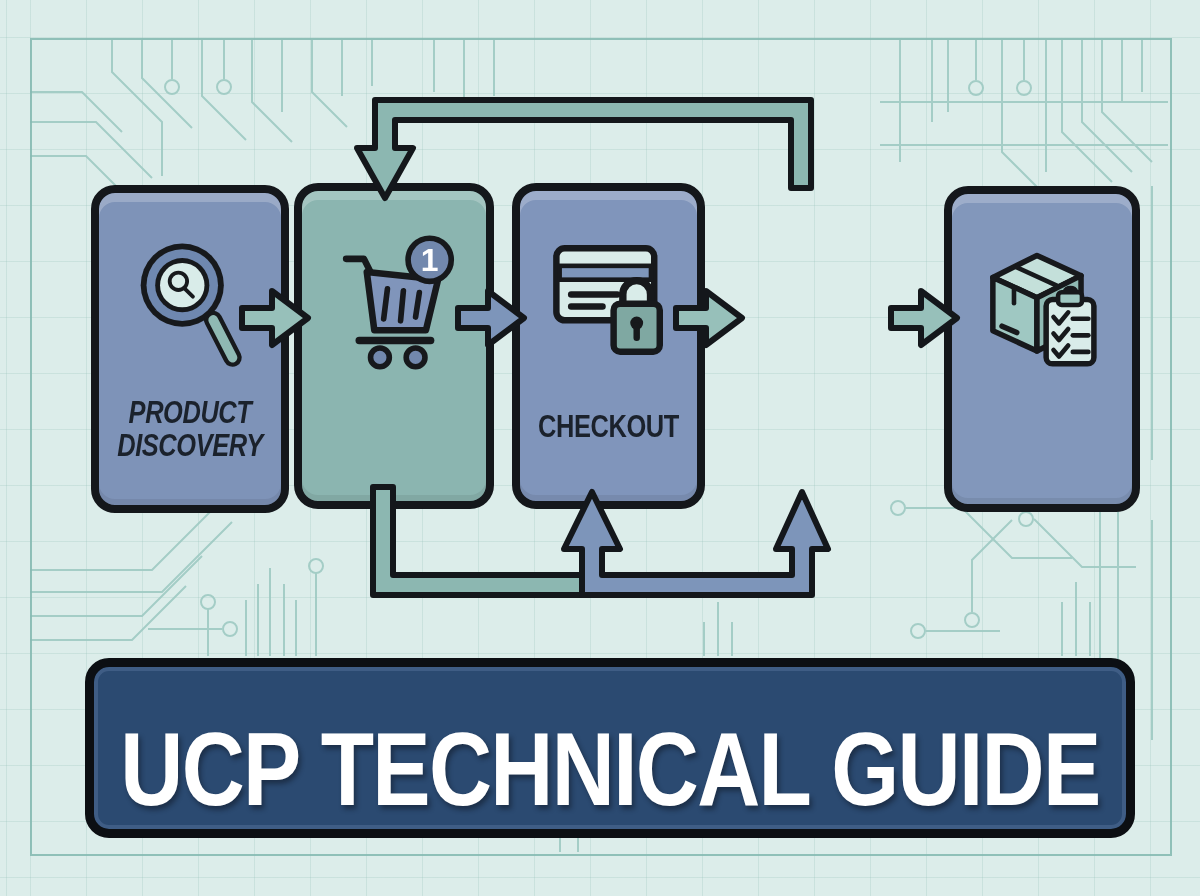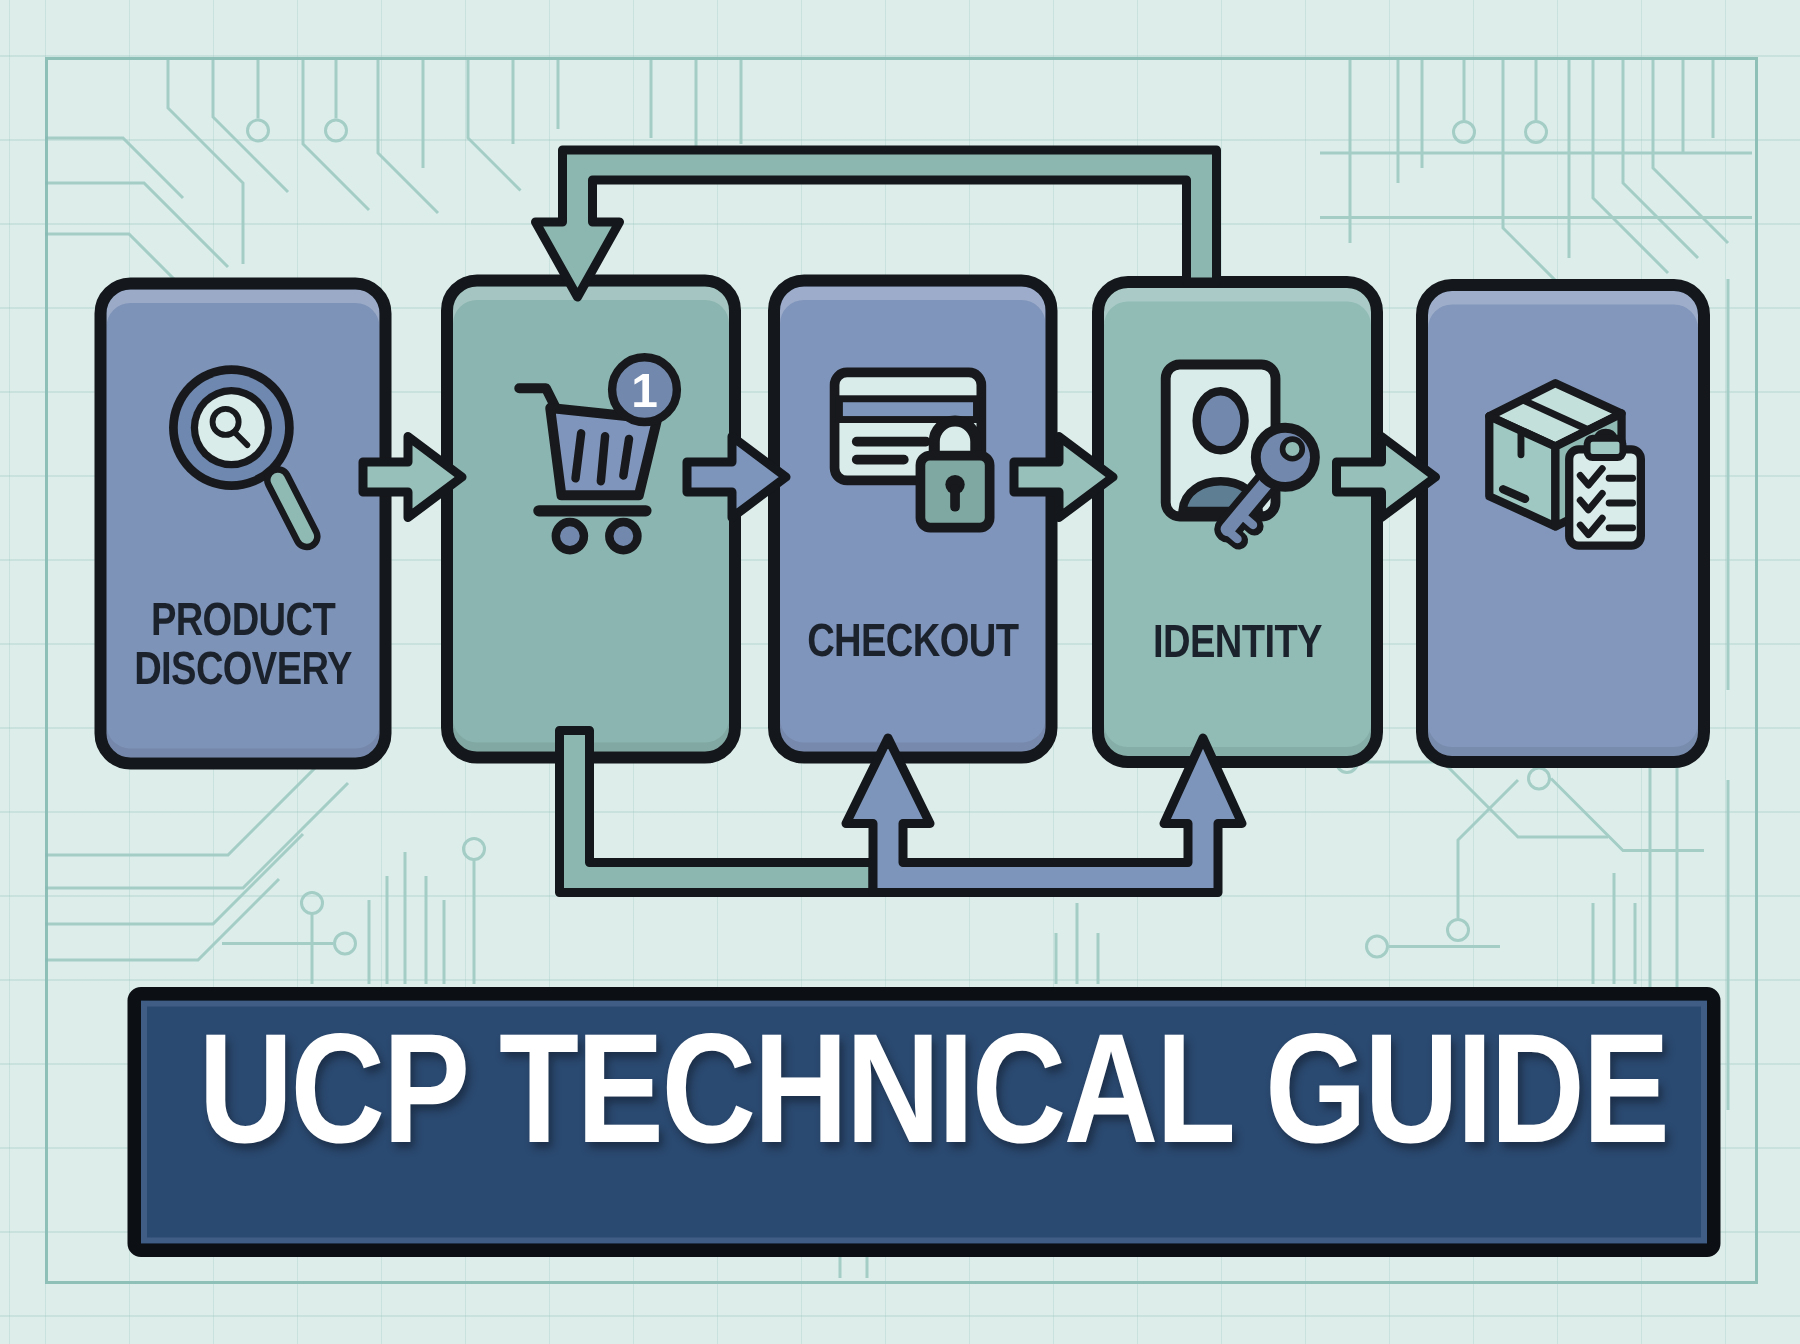--- a/index.html
+++ b/index.html
@@ -16,39 +16,39 @@
     position:absolute;left:30px;top:38px;width:1138px;height:814px;
     border:2px solid rgba(134,186,178,0.9);pointer-events:none;
   }
   .layer{position:absolute;left:0;top:0;width:1200px;height:896px;pointer-events:none;}
 
   .step{
     position:absolute;
     border:8px solid #14171b;border-radius:24px;
     box-shadow:inset 0 9px 0 rgba(255,255,255,0.22), inset 0 -6px 0 rgba(0,0,0,0.07);
   }
-  .s0{left:63px; top:185px;width:182px;height:312px;background:#7e93b8;}
+  .s0{left:91px; top:185px;width:182px;height:312px;background:#7e93b8;font-style:italic;}
   .s1{left:294px;top:183px;width:184px;height:310px;background:#8bb5b0;}
   .s2{left:512px;top:183px;width:177px;height:310px;background:#8095bb;}
   .s3{left:728px;top:184px;width:178px;height:312px;background:#91bcb6;}
   .s4{left:944px;top:186px;width:180px;height:310px;background:#8297bb;}
 
   .step-icon{position:absolute;left:0;right:0;top:38px;display:flex;justify-content:center;}
   .step-label{
     position:absolute;left:0;right:0;top:186px;height:100px;
     display:flex;align-items:center;justify-content:center;text-align:center;
     font-weight:bold;font-size:31px;line-height:1.08;color:#1b222c;
   }
   .cond{display:inline-block;width:125%;transform:scaleX(0.82);transform-origin:center;letter-spacing:-0.5px;}
 
   .banner{
     position:absolute;left:85px;top:658px;width:1032px;height:162px;
-    background:#2b4a71;border:9px solid #0c0f13;border-radius:9px;
+    background:#2b4a71;border:9px solid #0c0f13;border-radius:24px;
     box-shadow:inset 0 0 0 4px rgba(115,145,185,0.28);
-    display:flex;align-items:flex-start;justify-content:center;padding-left:12px;
+    display:flex;align-items:flex-end;justify-content:center;
   }
   .banner-text{
     color:#ffffff;font-weight:bold;font-size:104px;letter-spacing:-2px;white-space:nowrap;
     display:inline-block;transform:scaleX(0.84);
     text-shadow:3px 4px 6px rgba(10,15,25,0.45);
   }
   svg{display:block;}
   .trace{stroke:#9ecac3;stroke-width:2;fill:none;}
 </style>
 </head>
@@ -179,40 +179,20 @@
         <rect x="70" y="74" width="50" height="52" rx="7" fill="#7fa8a2" stroke="#17191c" stroke-width="7"></rect>
         <circle cx="95" cy="95" r="7" fill="#17191c"></circle>
         <line x1="95" y1="98" x2="95" y2="111" stroke="#17191c" stroke-width="7" stroke-linecap="round"></line>
       </svg>
     </div>
     <div class="step-label">
         <span class="cond">CHECKOUT</span>
       </div>
   </div>
 
-  <div class="step s3">
-    <div class="step-icon">
-      <svg width="122" height="147" viewBox="0 0 130 145">
-        <rect x="14" y="8" width="78" height="108" rx="10" fill="#d9ece9" stroke="#17191c" stroke-width="7"></rect>
-        <path d="M26,112 C28,84 78,84 80,112 Z" fill="#5e7e94" stroke="#17191c" stroke-width="6"></path>
-        <ellipse cx="53" cy="48" rx="17" ry="21" fill="#7288ad" stroke="#17191c" stroke-width="6"></ellipse>
-        <line x1="88" y1="89" x2="58" y2="125" stroke="#17191c" stroke-width="19" stroke-linecap="round"></line>
-        <line x1="67" y1="114" x2="77" y2="123" stroke="#17191c" stroke-width="13" stroke-linecap="round"></line>
-        <line x1="57" y1="126" x2="66" y2="133" stroke="#17191c" stroke-width="13" stroke-linecap="round"></line>
-        <line x1="88" y1="89" x2="58" y2="125" stroke="#7288ad" stroke-width="10" stroke-linecap="round"></line>
-        <line x1="68" y1="115" x2="76" y2="122" stroke="#7288ad" stroke-width="6" stroke-linecap="round"></line>
-        <line x1="58" y1="126" x2="65" y2="132" stroke="#7288ad" stroke-width="6" stroke-linecap="round"></line>
-        <circle cx="99" cy="74" r="21" fill="#7288ad" stroke="#17191c" stroke-width="7"></circle>
-        <circle cx="104" cy="68" r="7" fill="#91bcb6" stroke="#17191c" stroke-width="4"></circle>
-      </svg>
-    </div>
-    <div class="step-label">
-        <span class="cond">IDENTITY</span>
-      </div>
-  </div>
 
   <div class="step s4">
     <div class="step-icon">
       <svg width="124" height="147" viewBox="0 0 135 145">
         <path d="M14,42 L62,18 L110,40 L62,64 Z" fill="#c4e0da" stroke="#17191c" stroke-width="6" stroke-linejoin="round"></path>
         <path d="M14,42 L62,64 V122 L14,100 Z" fill="#9fc8c2" stroke="#17191c" stroke-width="6" stroke-linejoin="round"></path>
         <path d="M62,64 L110,40 V98 L62,122 Z" fill="#8fbab4" stroke="#17191c" stroke-width="6" stroke-linejoin="round"></path>
         <path d="M38,30 L86,52" stroke="#17191c" stroke-width="5" fill="none"></path>
         <path d="M37,53 V70" stroke="#17191c" stroke-width="5" fill="none" stroke-linecap="round"></path>
         <path d="M24,95 L40,102" stroke="#17191c" stroke-width="6" stroke-linecap="round"></path>

